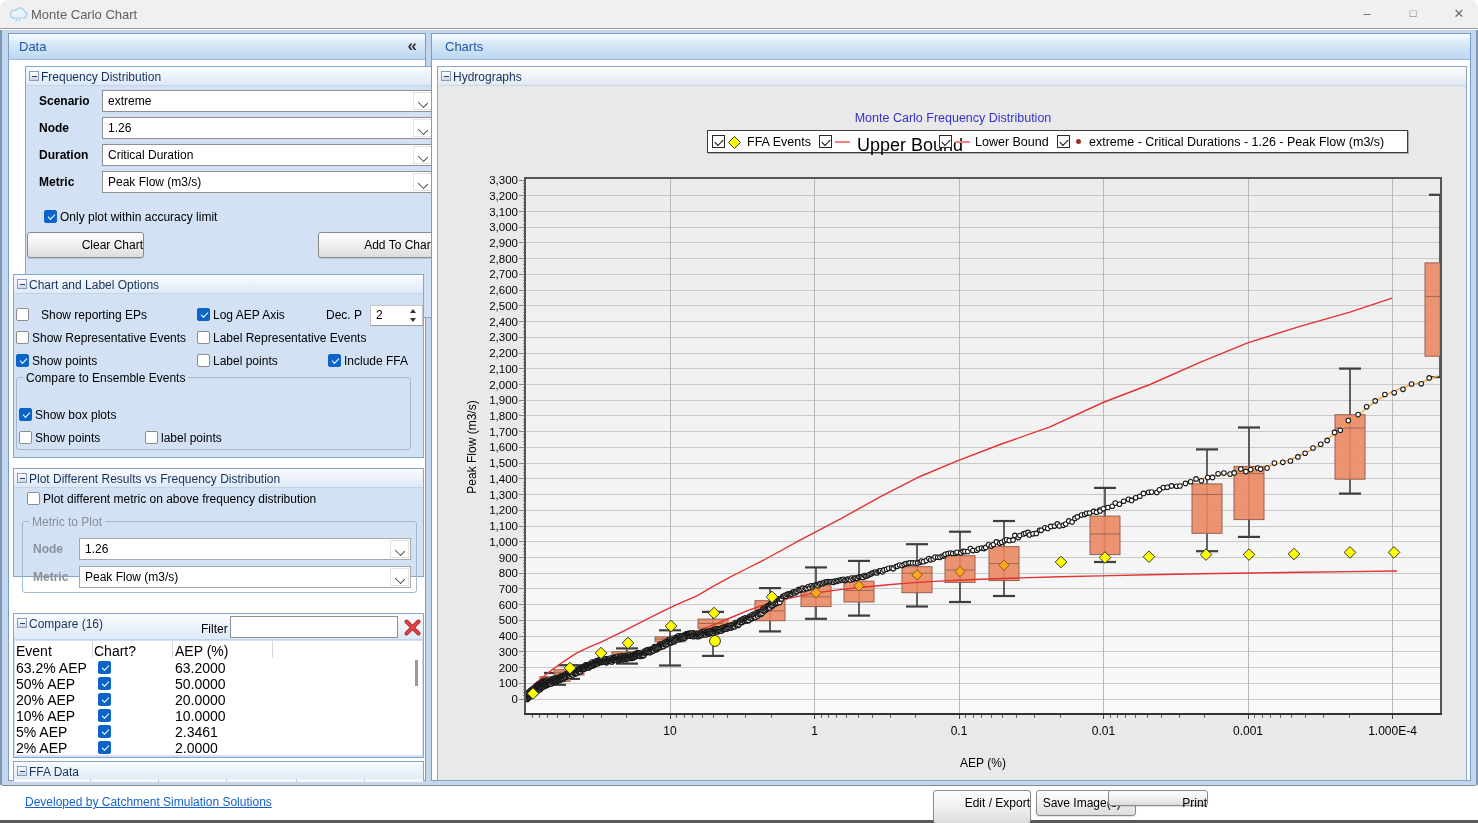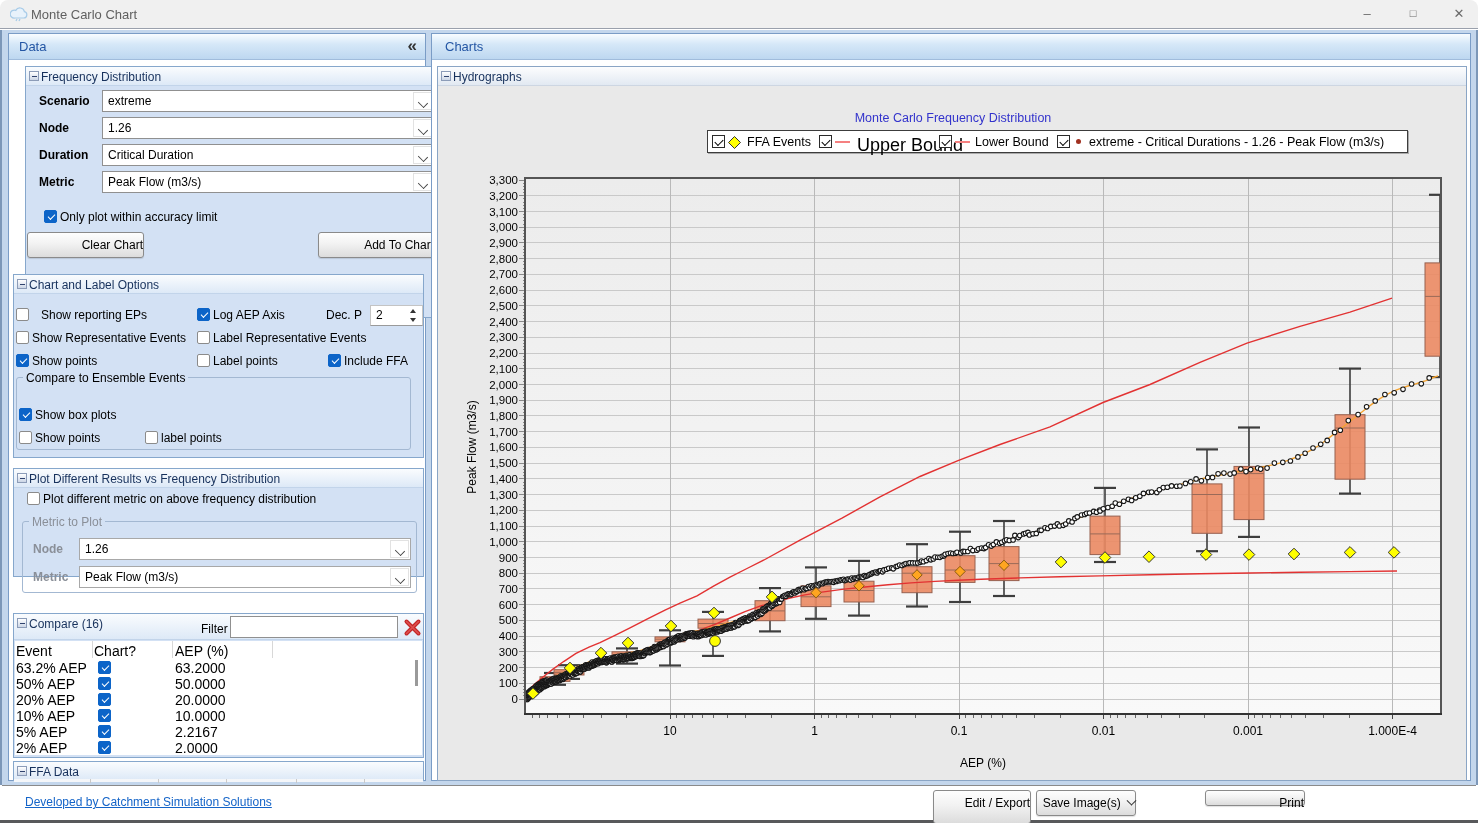--- a/index.html
+++ b/index.html
@@ -137,21 +137,21 @@
         <div class="abs cb on" style="left:83px;top:36px"></div>
         <div class="abs" style="left:160px;top:35px;width:40px;text-align:right">50.0000</div>
         <div class="abs" style="left:1px;top:51px">20% AEP</div>
         <div class="abs cb on" style="left:83px;top:52px"></div>
         <div class="abs" style="left:160px;top:51px;width:40px;">20.0000</div>
         <div class="abs" style="left:1px;top:67px">10% AEP</div>
         <div class="abs cb on" style="left:83px;top:68px"></div>
         <div class="abs" style="left:160px;top:67px;width:40px;text-align:right">10.0000</div>
         <div class="abs" style="left:1px;top:83px">5% AEP</div>
         <div class="abs cb on" style="left:83px;top:84px"></div>
-        <div class="abs" style="left:160px;top:83px;width:40px;text-align:right">2.2167</div>
+        <div class="abs" style="left:160px;top:83px;width:40px;text-align:right">2.3461</div>
         <div class="abs" style="left:1px;top:99px">2% AEP</div>
         <div class="abs cb on" style="left:83px;top:100px"></div>
         <div class="abs" style="left:160px;top:99px;width:40px;text-align:right">2.0000</div>
         <div class="abs" style="left:400px;top:19px;width:3px;height:26px;background:#9a9a9a"></div>
       </div>
     </div>
     <div class="abs grp" style="left:4px;top:727px;width:411px;height:20px">
       <div class="abs ghead">
         <span class="gicon"></span>
         <span class="gtitle">FFA Data</span>
@@ -1560,12 +1560,12 @@
     <span class="abs ct" style="left:267px;top:4px;font-size:12.5px">Lower Bound</span>
     <span class="abs lcb" style="left:349px;top:4px"></span>
     <span class="abs" style="left:368px;top:8px;width:5px;height:5px;border-radius:50%;background:#a03020"></span>
     <span class="abs ct" style="left:381px;top:4px;font-size:12.5px">extreme - Critical Durations - 1.26 - Peak Flow (m3/s)</span>
   </div>
 <div class="abs" style="left:2px;top:785px;width:1474px;height:35px;background:#fff;border-top:1px solid #8a8a8a"></div>
 <div class="abs" style="left:0;top:820px;width:1478px;height:3px;background:#58595b"></div>
 <a class="abs dev" style="left:25px;top:795px" href="#">Developed by Catchment Simulation Solutions</a>
 <div class="abs btn" style="left:933px;top:790px;width:98px;height:34px;line-height:25px">Edit / Export</div>
 <div class="abs btn" style="left:1036px;top:790px;width:100px;height:26px;line-height:25px">Save Image(s) <span style="display:inline-block;width:7px;height:7px;border-right:1.5px solid #333;border-bottom:1.5px solid #333;transform:rotate(45deg) translate(-2px,-2px);margin-left:4px"></span></div>
-<div class="abs btn" style="left:1205px;top:790px;width:100px;height:16px;line-height:25px">Print</div>
+<div class="abs btn" style="left:1108px;top:790px;width:100px;height:16px;line-height:25px">Print</div>
 </body></html>

